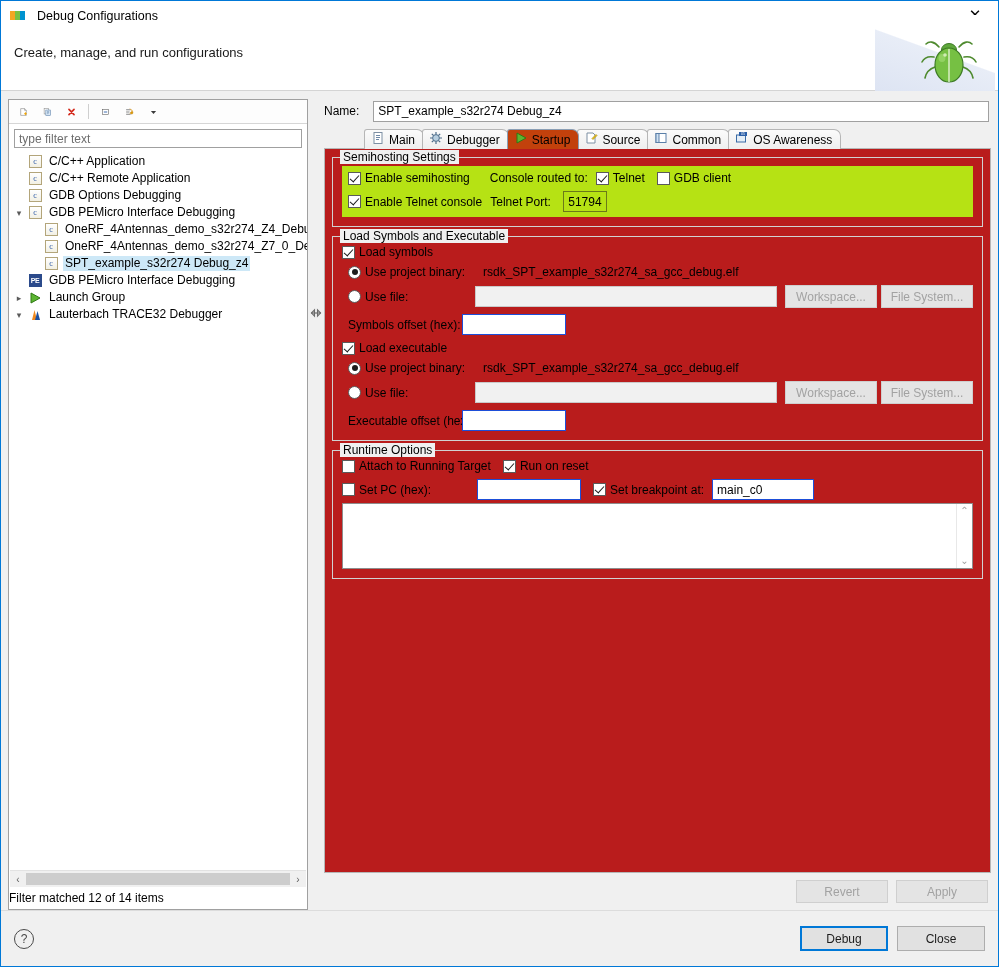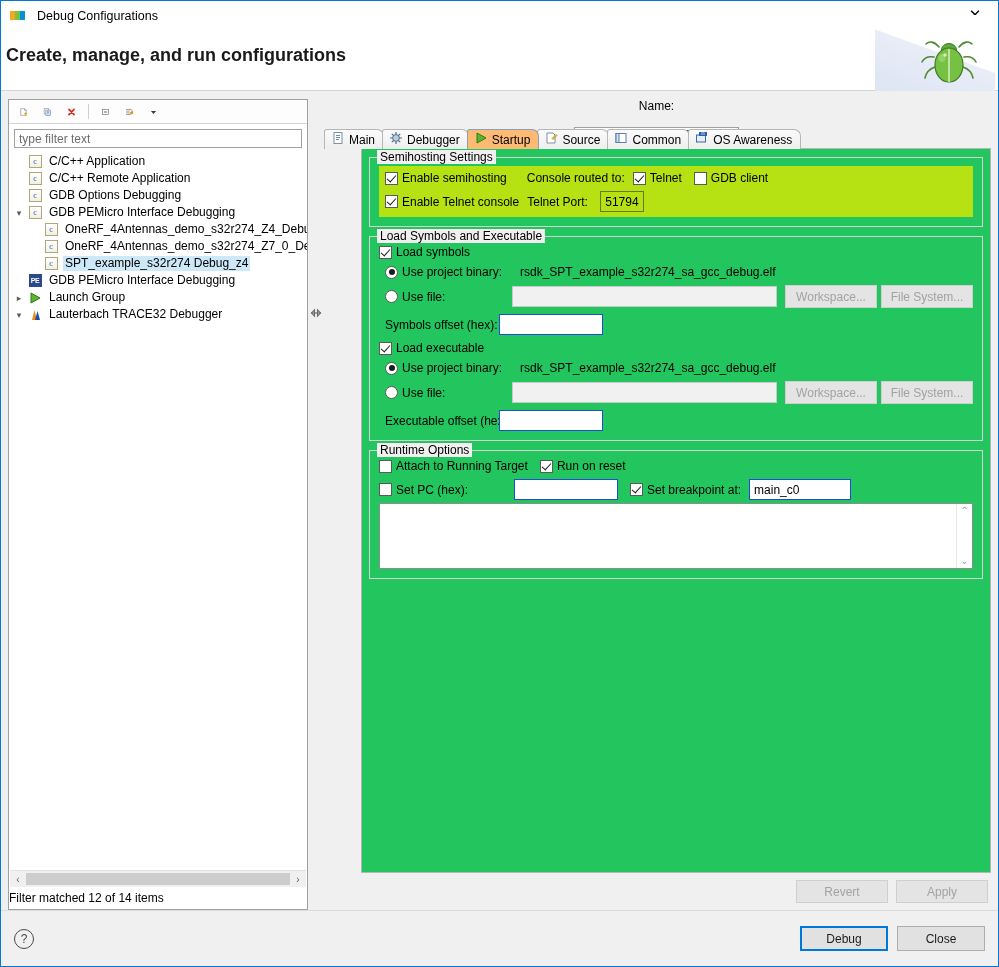--- a/index.html
+++ b/index.html
@@ -67,23 +67,23 @@
   
   .header {
     height: 61px;
     background: #ffffff;
     position: relative;
     flex: 0 0 auto;
     border-bottom: 1px solid #d4d4d4;
   }
   .header-title {
     position: absolute;
-    left: 5px; top: 15px;
-    font-weight: bold;
-    font-size: 18px;
+    left: 13px; top: 15px;
+    font-weight: normal;
+    font-size: 13px;
     color: #1a1a1a;
   }
   .bug-wrap {
     position: absolute;
     right: 3px; top: -15px;
     width: 120px; height: 76px;
     overflow: hidden;
   }
   .bug-bg {
     position: absolute;
@@ -232,71 +232,70 @@
     display: flex;
     flex-direction: column;
     min-width: 0;
   }
   .name-row {
     display: flex;
     align-items: center;
     gap: 14px;
     padding: 0 2px 0 0;
     height: 24px;
-    flex-direction: column;
   }
   .name-label { font-size: 12px; }
   .name-input {
     flex: 1 1 auto;
     height: 21px;
     border: 1px solid #a0a0a0;
     font-size: 12px;
     font-family: "Liberation Sans", sans-serif;
     padding: 0 4px;
     background: #fff;
     color: #000;
   }
   .tabs {
     display: flex;
     align-items: flex-end;
     height: 21px;
     margin-top: 5px;
     position: relative;
     z-index: 2;
+    margin-left: 40px;
   }
   .tab {
     height: 20px;
     display: flex;
     align-items: center;
     gap: 4px;
     padding: 0 8px 0 6px;
     font-size: 12px;
     border: 1px solid #b6b6b6;
     border-bottom: none;
     background: linear-gradient(#fbfbfb,#eeeeee);
     border-radius: 3px 7px 0 0;
     margin-right: -2px;
     cursor: default;
     color: #000;
   }
   .tab.active {
-    background: #fdba74;
+    background: #c2410c;
     border-color: #8b9fb5;
     font-weight: normal;
     z-index: 3;
   }
   .tab-body {
     flex: 1 1 auto;
     border: 1px solid #b6b6b6;
-    background: #22c55e;
+    background: #b91c1c;
     margin-top: -1px;
     padding: 8px 7px 6px 7px;
     min-height: 0;
     position: relative;
-    margin-left: 37px;
   }
   
   .group {
     border: 1px solid #d1d1d1;
     margin-bottom: 9px;
     padding: 8px 9px 9px 9px;
     position: relative;
     background: transparent;
   }
   .group > .legend {

